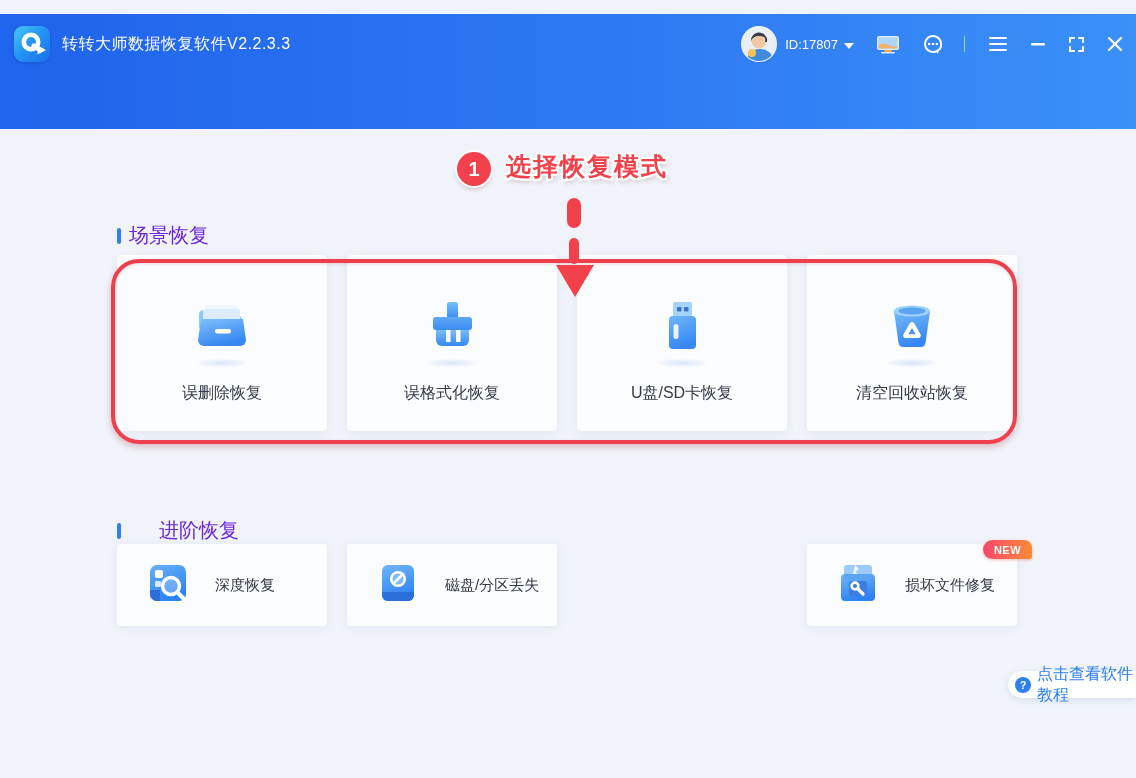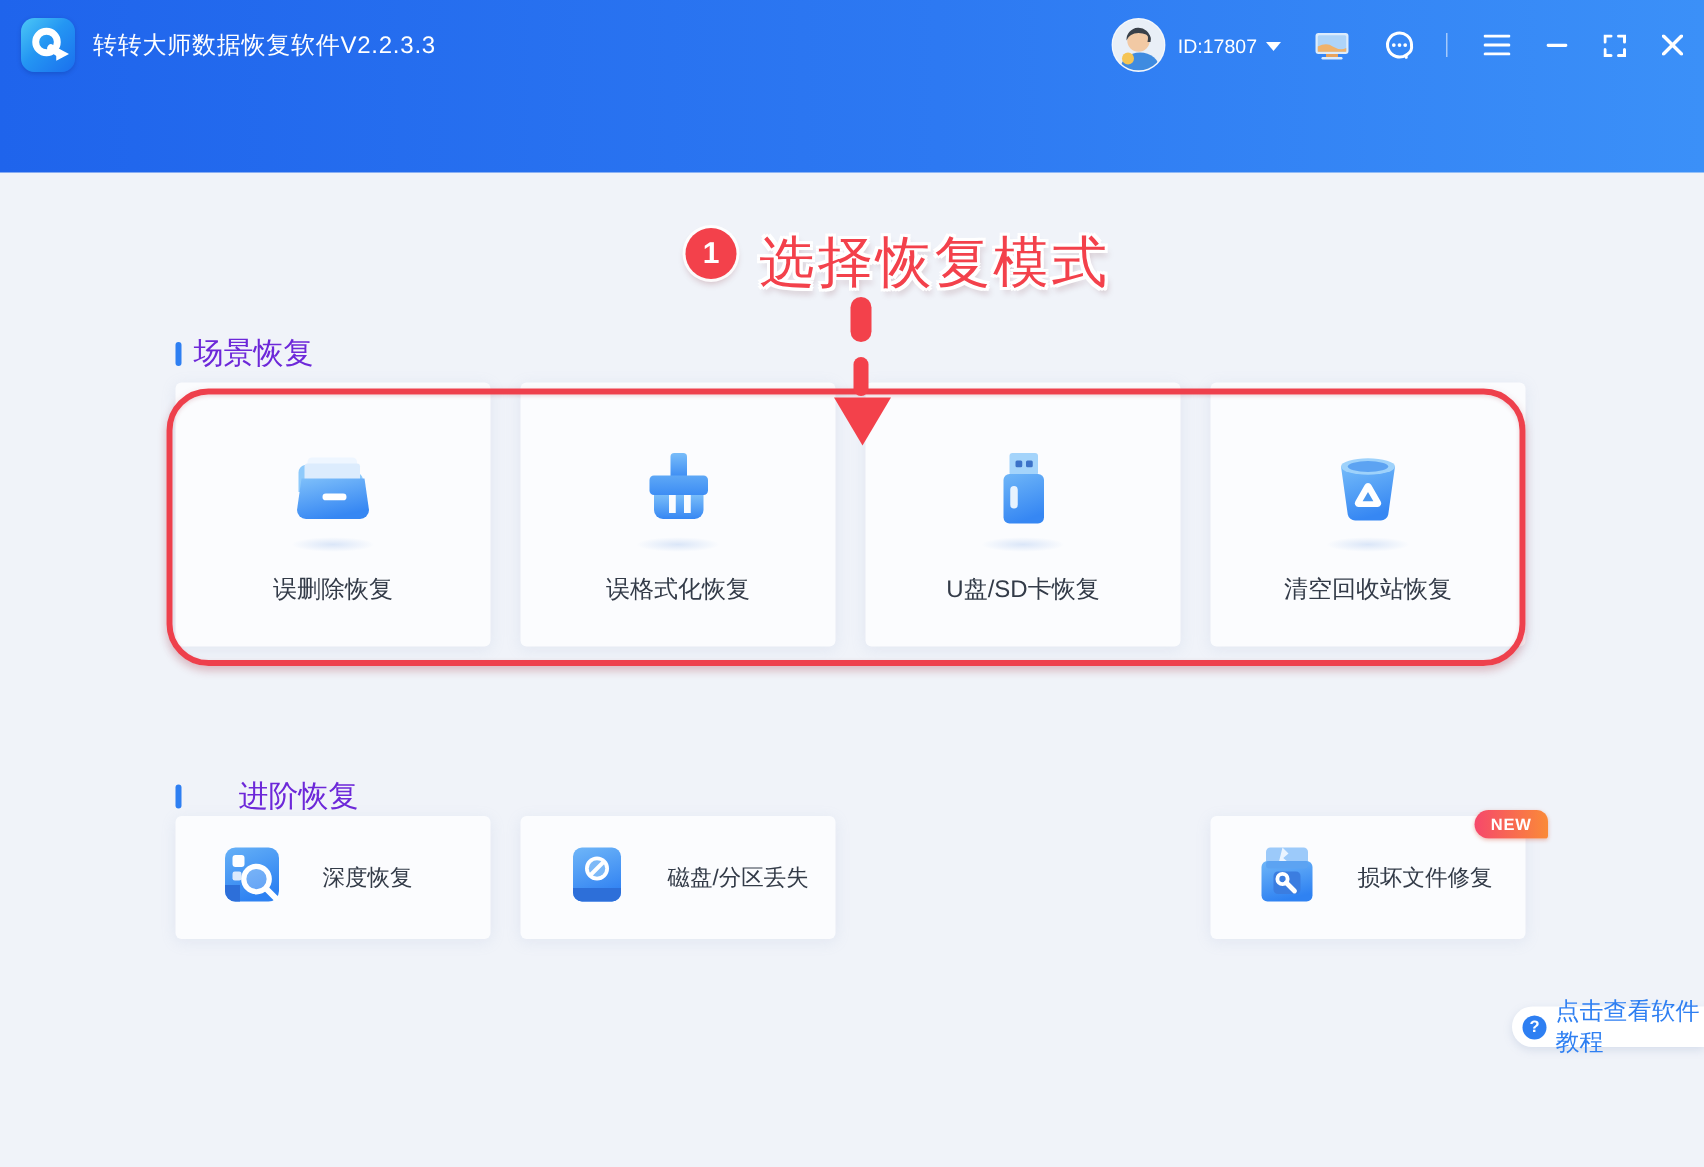--- a/index.html
+++ b/index.html
@@ -11,21 +11,21 @@
     overflow: hidden;
   }
   #window {
     position: absolute; inset: 0;
     width: 1136px; height: 778px;
     background: #f0f3f9;
   }
 
   
   .header {
-    position: absolute; left: 0; top: 0; width: 1136px; height: 115px;
+    position: absolute; left: 0; top: 14px; width: 1136px; height: 115px;
     background: linear-gradient(90deg, #1f64ec 0%, #2d79f2 55%, #3b90f8 100%);
   }
   .topbar {
     position: absolute; left: 0; top: 0; width: 1136px; height: 60px;
     display: flex; align-items: center; padding: 0 14px;
   }
   .logo {
     width: 36px; height: 36px; border-radius: 9px;
     background: linear-gradient(135deg, #4cc8f6 0%, #2496f3 45%, #1a6fee 100%);
     display: flex; align-items: center; justify-content: center;
@@ -50,21 +50,21 @@
   .anno-step {
     position: absolute; left: 457px; top: 152px; width: 34px; height: 34px;
     background: #f3414b; border-radius: 50%;
     color: #fff; font-size: 20px; font-weight: bold;
     display: flex; align-items: center; justify-content: center;
     box-shadow: 0 0 0 2px rgba(255,255,255,.9), 0 3px 5px rgba(120,20,30,.25);
     z-index: 20;
   }
   .anno-text {
     position: absolute; left: 506px; top: 150px;
-    font-size: 37px; font-weight: normal; color: #f3414b; letter-spacing: 2px;
+    font-size: 25px; font-weight: bold; color: #f3414b; letter-spacing: 2px;
     text-shadow: -2px -2px 0 #fff, 2px -2px 0 #fff, -2px 2px 0 #fff, 2px 2px 0 #fff,
                  0 -2px 0 #fff, 0 2px 0 #fff, -2px 0 0 #fff, 2px 0 0 #fff,
                  2px 4px 4px rgba(100,20,30,.25);
     z-index: 20;
     text-align: center;
   }
   .anno-arrow-seg1 {
     position: absolute; left: 567px; top: 198px; width: 14px; height: 30px;
     background: #f3414b; border-radius: 7px; z-index: 20;
   }

